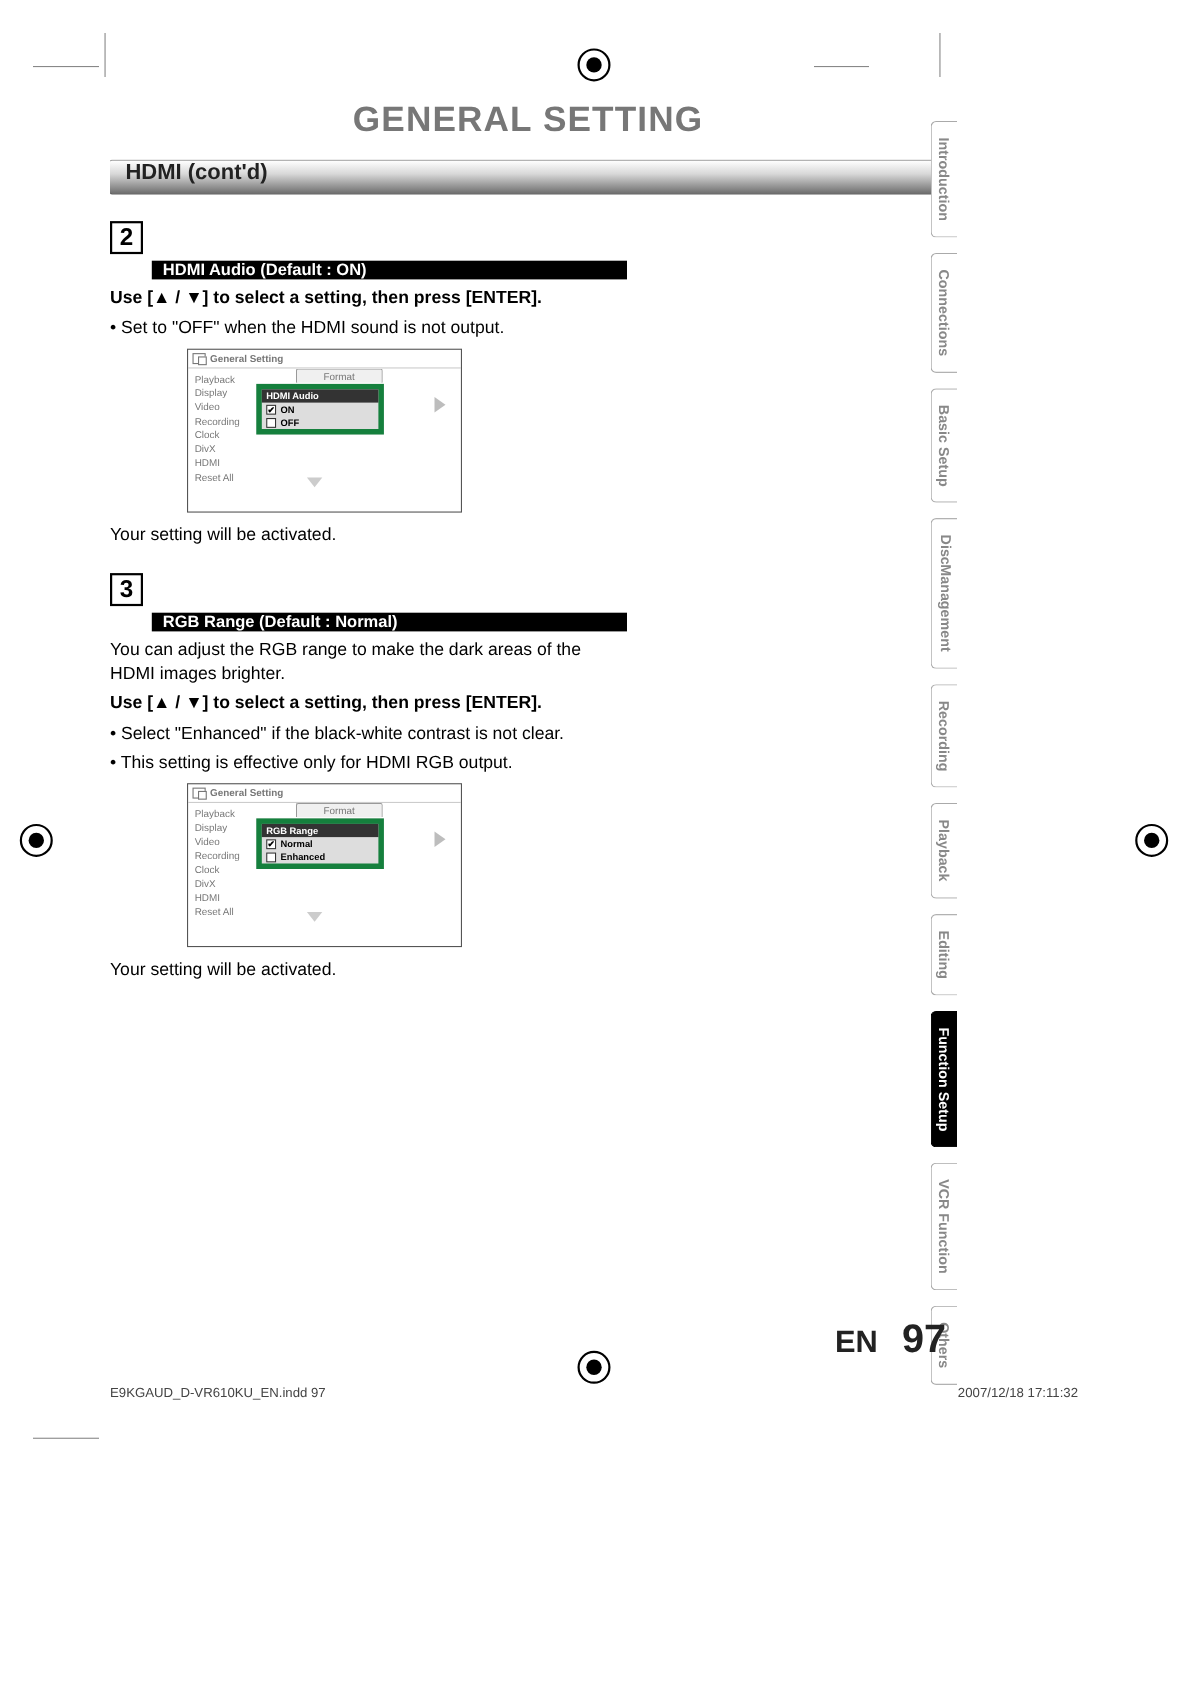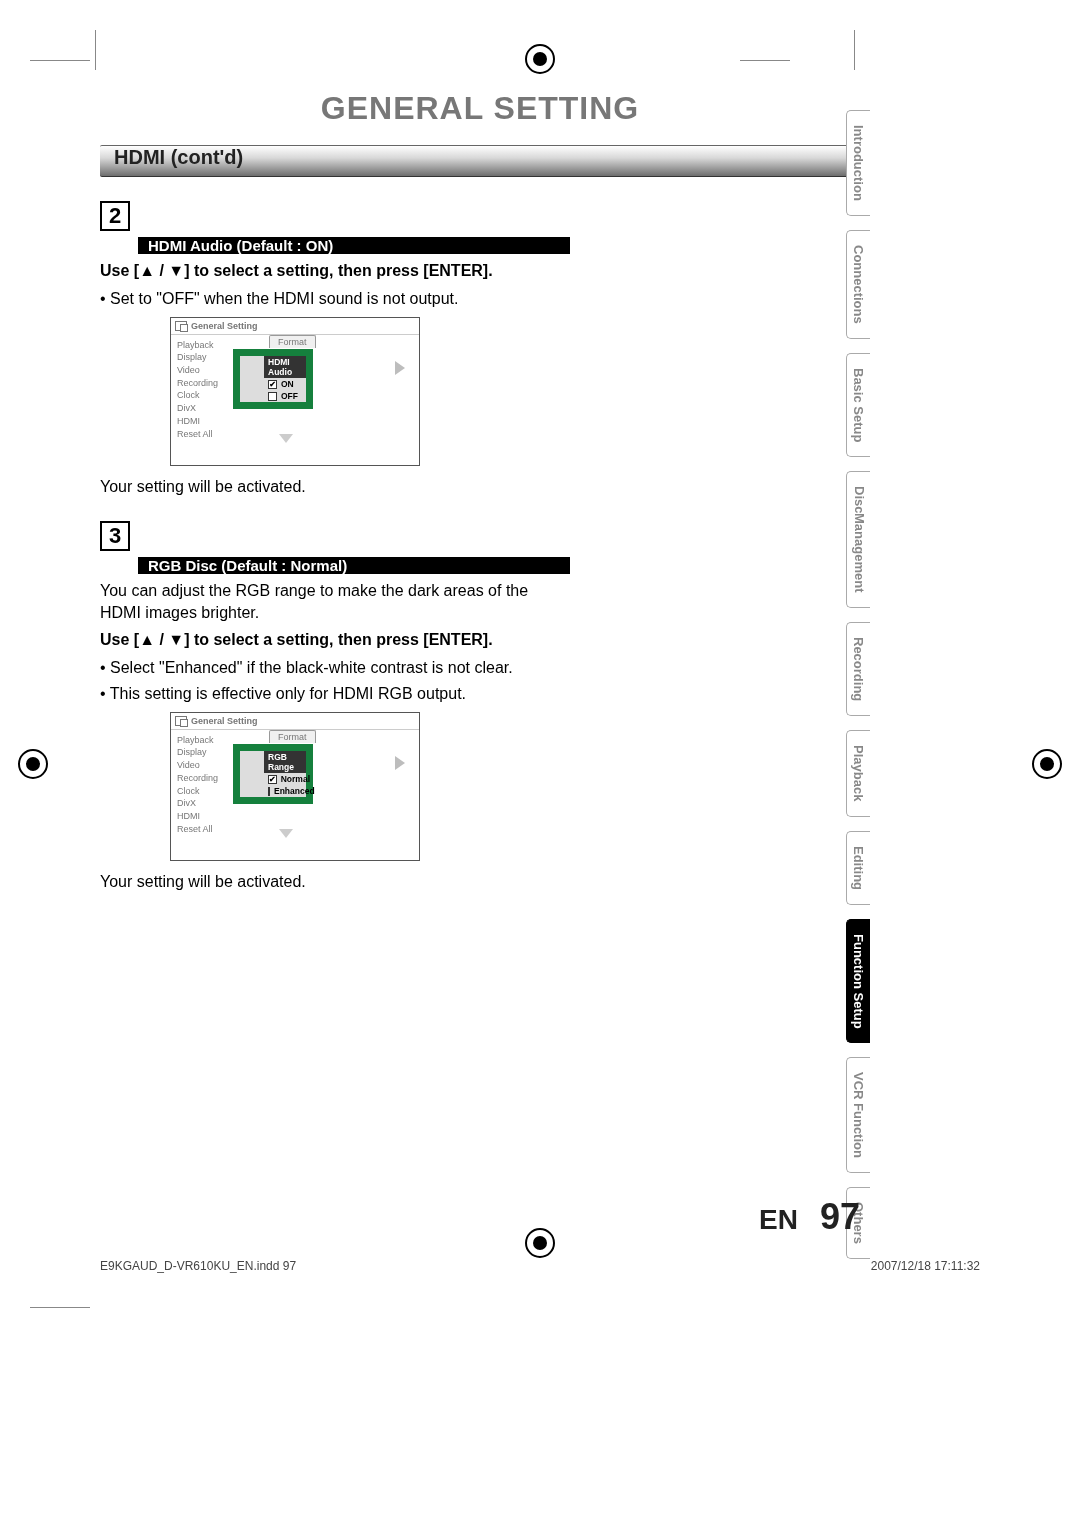--- a/index.html
+++ b/index.html
@@ -138,34 +138,33 @@
   }
   .osd-menu { width:52px; line-height:1.3; }
   .osd-menu div { padding:0.5px 0; }
   .osd-right {
     flex:1;
     padding-left:4px;
     position:relative;
   }
   .osd-tab {
     font-size:9px;
-    padding:1px 8px;
+    padding:1px 24px;
     background:#f0f0f0;
     border:1px solid #999;
     border-bottom:none;
     border-radius:2px 2px 0 0;
     position:absolute;
     left:40px; top:-4px;
   }
   .popup {
     margin-top:10px;
-    border:7px solid #15803d;
+    border:5px solid #15803d;
     background:#ddd;
-    width:80px;
-    padding-left:24px;
+    width:116px;
   }
   .popup-head {
     background:#333; color:#fff;
     font-weight:bold;
     font-size:8.5px;
     padding:1px 4px;
   }
   .popup-opt {
     display:flex; align-items:center;
     padding:1px 4px;
@@ -314,21 +313,21 @@
         </div>
       </div>
     </div>
 
     <p class="body">Your setting will be activated.</p>
 
     <div style="height:18px"></div>
 
     <div class="step-row">
       <div class="step-num">3</div>
-      <div class="step-label">RGB Disc (Default : Normal)</div>
+      <div class="step-label">RGB Range (Default : Normal)</div>
     </div>
     <p class="body">You can adjust the RGB range to make the dark areas of the HDMI images brighter.</p>
     <p class="body bold">Use [▲ / ▼] to select a setting, then press [ENTER].</p>
     <p class="bullet">• Select "Enhanced" if the black-white contrast is not clear.</p>
     <p class="bullet">• This setting is effective only for HDMI RGB output.</p>
 
     <div class="osd">
       <div class="osd-header">
         <span class="osd-icon"></span>
         <span class="osd-header-title">General Setting</span>

